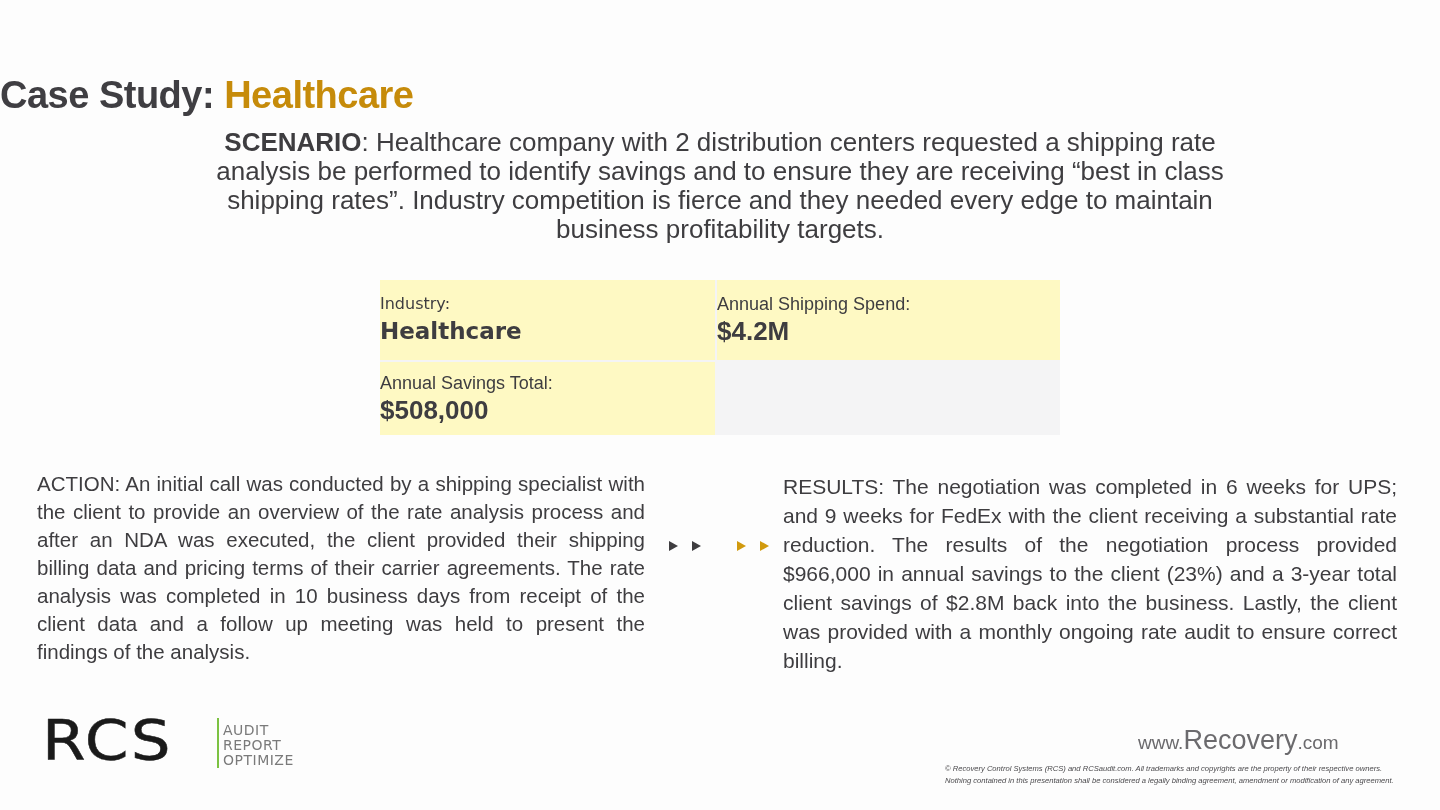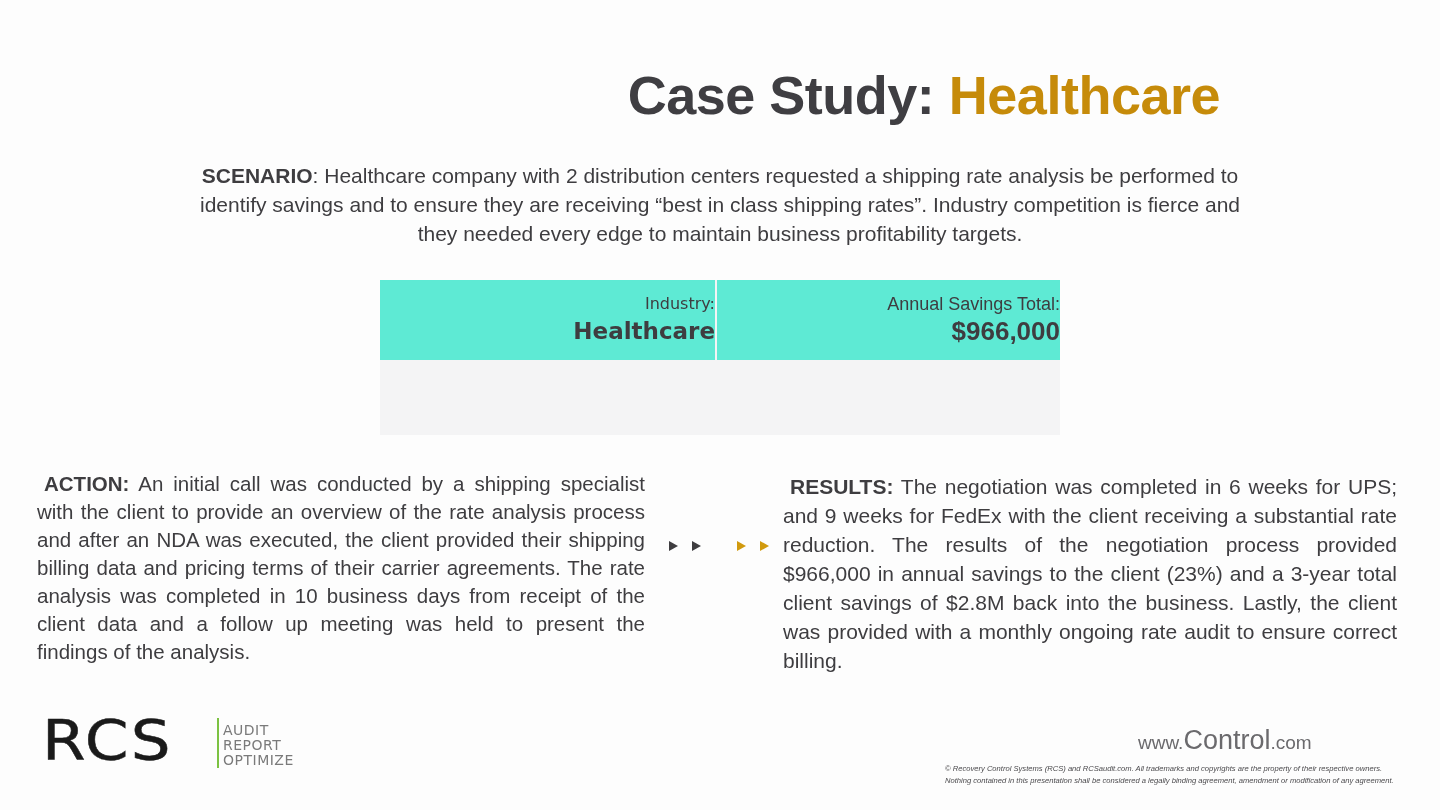--- a/index.html
+++ b/index.html
@@ -13,60 +13,60 @@
     body {
       position: relative;
       font-family: "Liberation Sans", sans-serif;
       color: #3e3d40;
     }
     .title {
       position: absolute;
       left: 0;
       width: 1220px;
       top: 64px;
-      text-align: right;
-      font-size: 54px;
+      text-align: left;
+      font-size: 38px;
       font-weight: bold;
       letter-spacing: -0.5px;
       line-height: 62px;
     }
     .title .dark { color: #3f3e42; }
     .title .accent { color: #c68b0a; }
 
     .scenario {
       position: absolute;
       left: 180px;
       width: 1080px;
-      top: 161px;
+      top: 128px;
       text-align: center;
-      font-size: 21px;
+      font-size: 26px;
       line-height: 29px;
       color: #3e3d40;
     }
     .scenario b { font-weight: bold; }
 
     .stats {
       position: absolute;
       left: 380px;
       top: 280px;
       width: 680px;
       height: 155px;
       display: grid;
       grid-template-columns: 335px 343px;
       grid-template-rows: 80px 73px;
       gap: 2px;
       background: #f4f4f5;
     }
     .cell {
-      background: #5eead4;
+      background: #fef9c3;
       text-align: center;
       display: flex;
       flex-direction: column;
       justify-content: center;
-      align-items: flex-end;
+      align-items: flex-start;
     }
     .cell .label {
       font-size: 18px;
       line-height: 22px;
       color: #3e3d40;
     }
     .cell .value {
       font-size: 26px;
       line-height: 32px;
       font-weight: bold;
@@ -93,21 +93,21 @@
     .results {
       position: absolute;
       left: 783px;
       top: 472px;
       width: 614px;
       font-size: 21px;
       line-height: 29px;
       text-align: justify;
       color: #3e3d40;
     }
-    .action b, .results b { font-weight: bold; margin-left: 7px; }
+    .action b, .results b { font-weight: normal; }
     .arrow {
       position: absolute;
       width: 0;
       height: 0;
       border-top: 5px solid transparent;
       border-bottom: 5px solid transparent;
       border-left: 9px solid #3e3d40;
     }
     .arrow.gold { border-left-color: #d19a0e; }
 
@@ -180,22 +180,26 @@
 <div class="scenario">
   <b>SCENARIO</b><span>: Healthcare company with 2 distribution centers requested a shipping rate analysis be performed to identify savings and to ensure they are receiving “best in class shipping rates”. Industry competition is fierce and they needed every edge to maintain business profitability targets.</span>
 </div>
 
 <div class="stats">
   <div class="cell cell-industry">
     <div class="label">Industry:</div>
     <div class="value">Healthcare</div>
   </div>
   <div class="cell">
+    <div class="label">Annual Shipping Spend:</div>
+    <div class="value">$4.2M</div>
+  </div>
+  <div class="cell">
     <div class="label">Annual Savings Total:</div>
-    <div class="value">$966,000</div>
+    <div class="value">$508,000</div>
   </div>
 </div>
 
 <div class="action">
   <b>ACTION:</b><span> An initial call was conducted by a shipping specialist with the client to provide an overview of the rate analysis process and after an NDA was executed, the client provided their shipping billing data and pricing terms of their carrier agreements. The rate analysis was completed in 10 business days from receipt of the client data and a follow up meeting was held to present the findings of the analysis.</span>
 </div>
 
 <div>
   <span class="arrow" style="left:669px; top:541px;"></span>
   <span class="arrow" style="left:692px; top:541px;"></span>
@@ -211,19 +215,19 @@
   <div class="logo-mark">RCS</div>
   <div class="logo-bar"></div>
   <div class="logo-tag">
     <span>AUDIT</span>
     <span>REPORT</span>
     <span>OPTIMIZE</span>
   </div>
 </div>
 
 <div class="website">
-  <span>www.</span><span class="big">Control</span><span>.com</span>
+  <span>www.</span><span class="big">Recovery</span><span>.com</span>
 </div>
 
 <div class="copyright">
   <div>© Recovery Control Systems (RCS) and RCSaudit.com. All trademarks and copyrights are the property of their respective owners.</div>
   <div>Nothing contained in this presentation shall be considered a legally binding agreement, amendment or modification of any agreement.</div>
 </div>
 
 </body></html>

